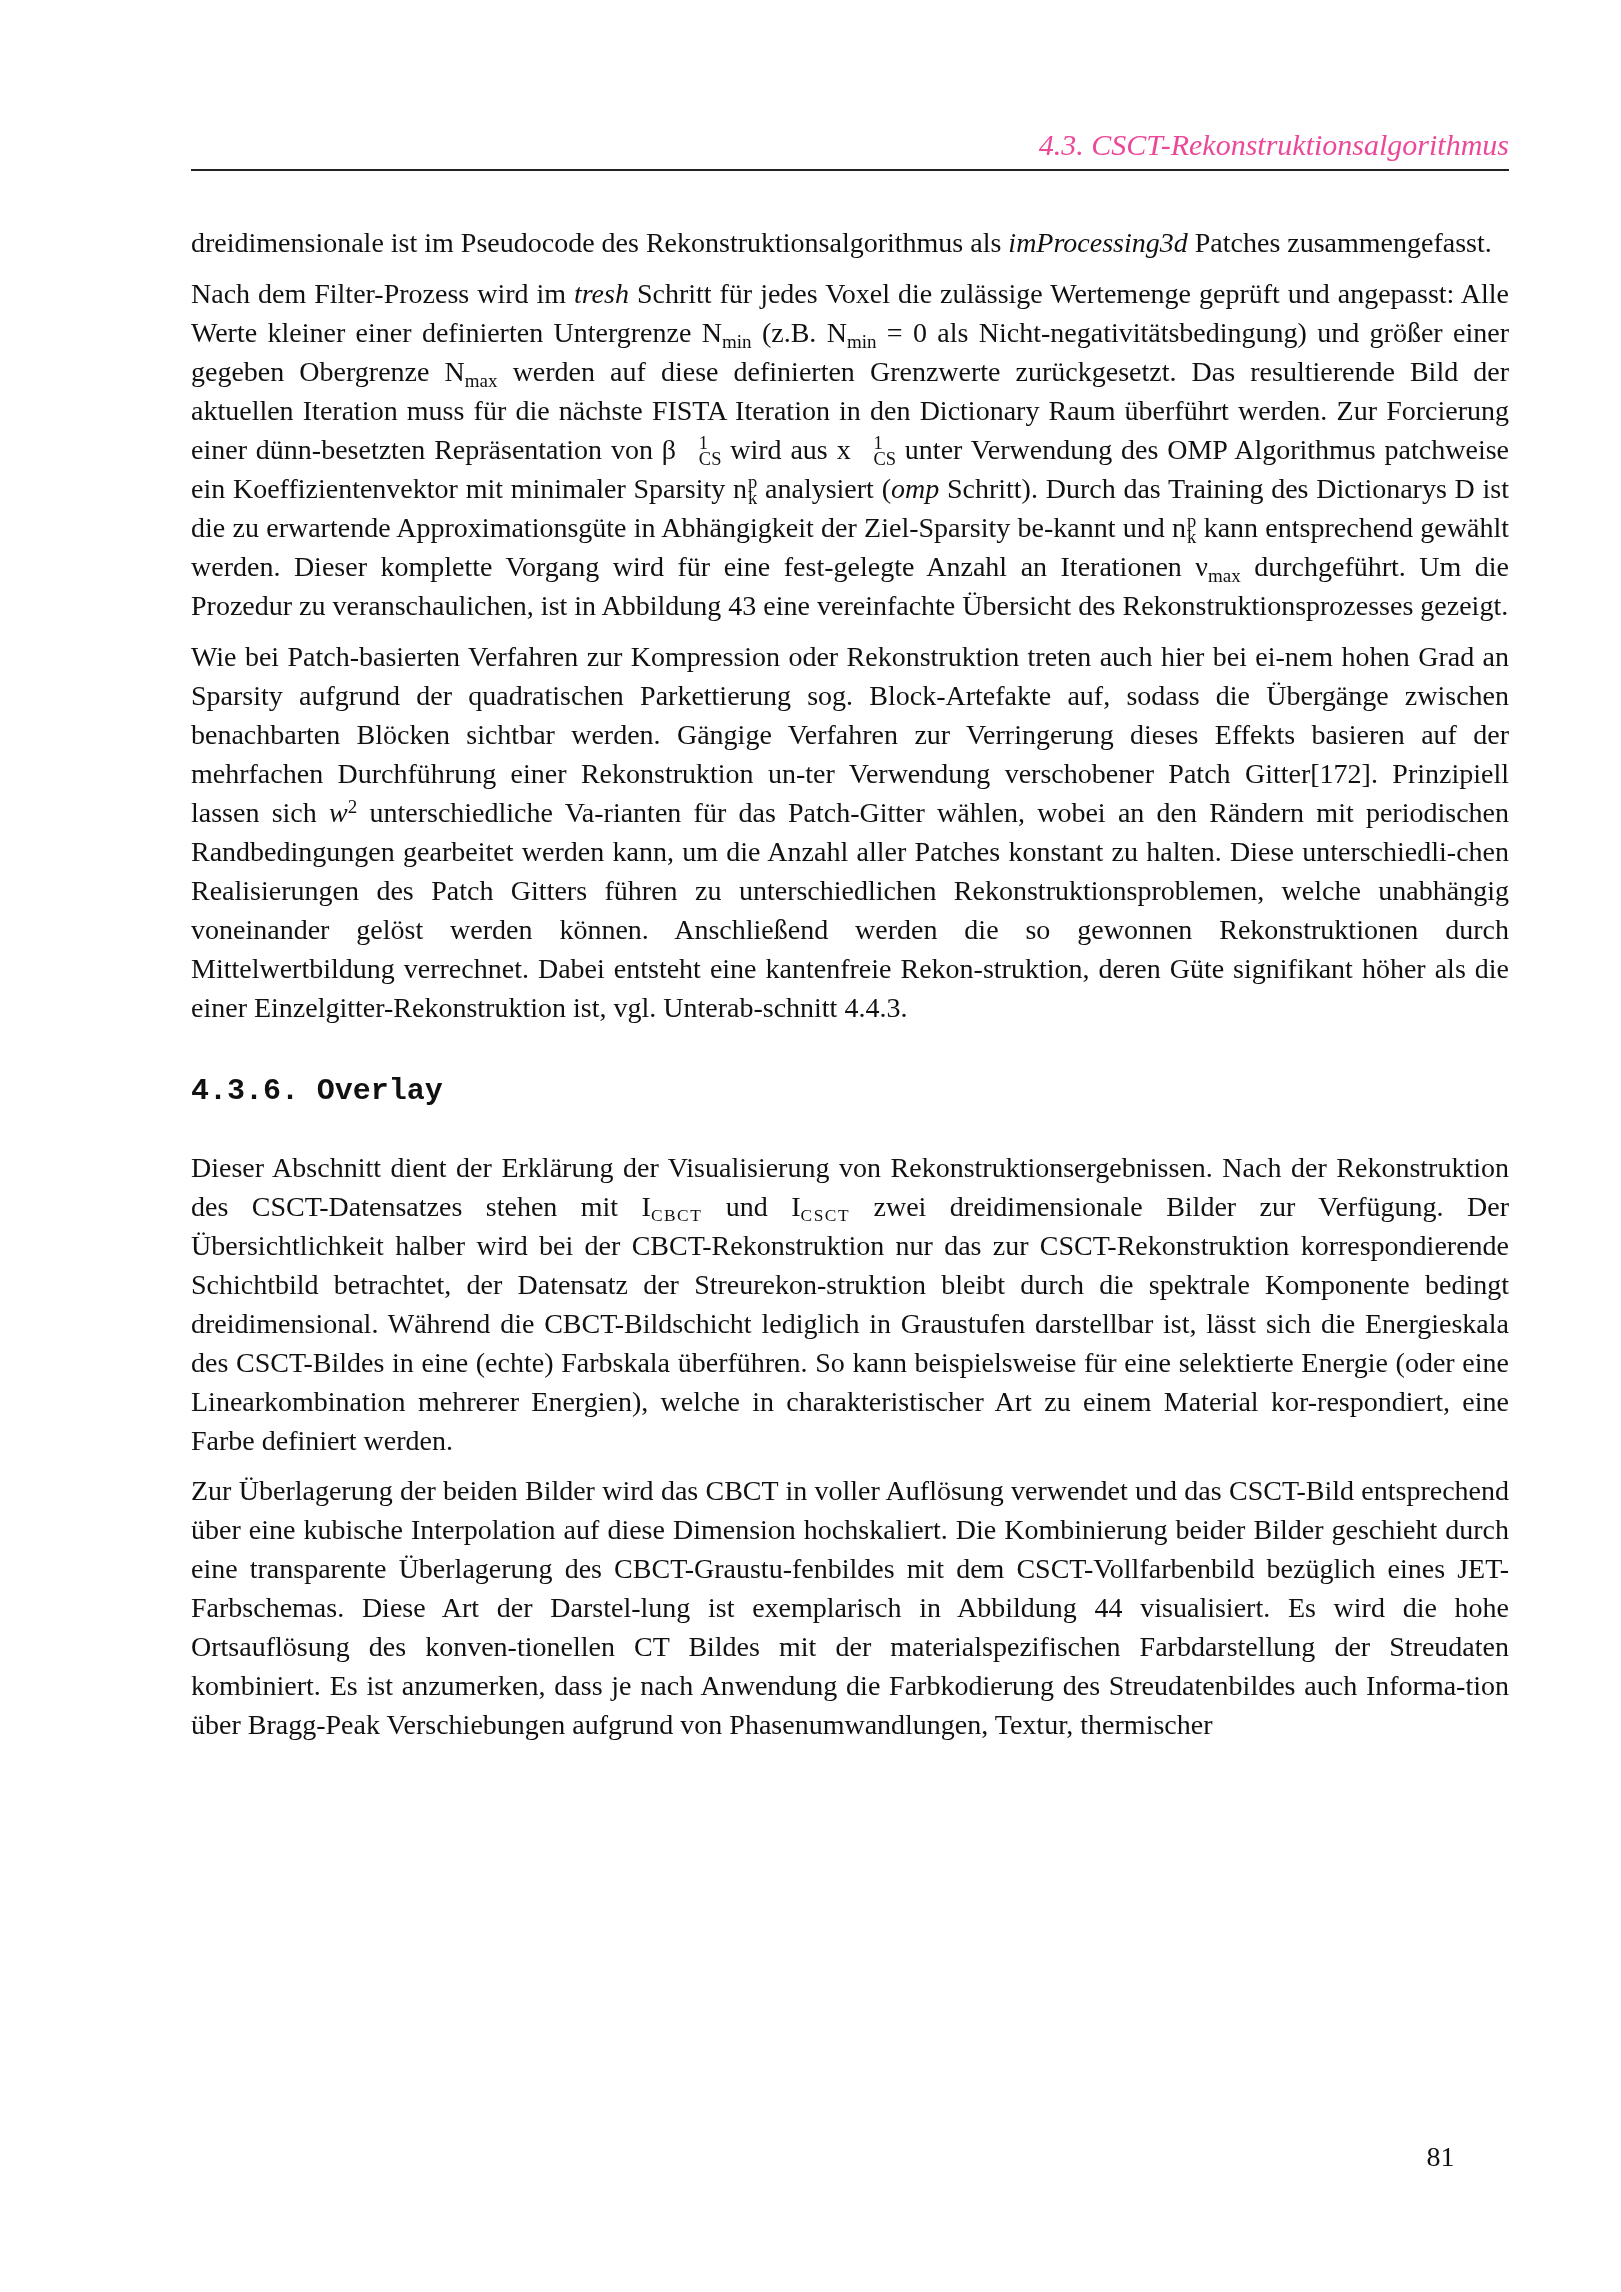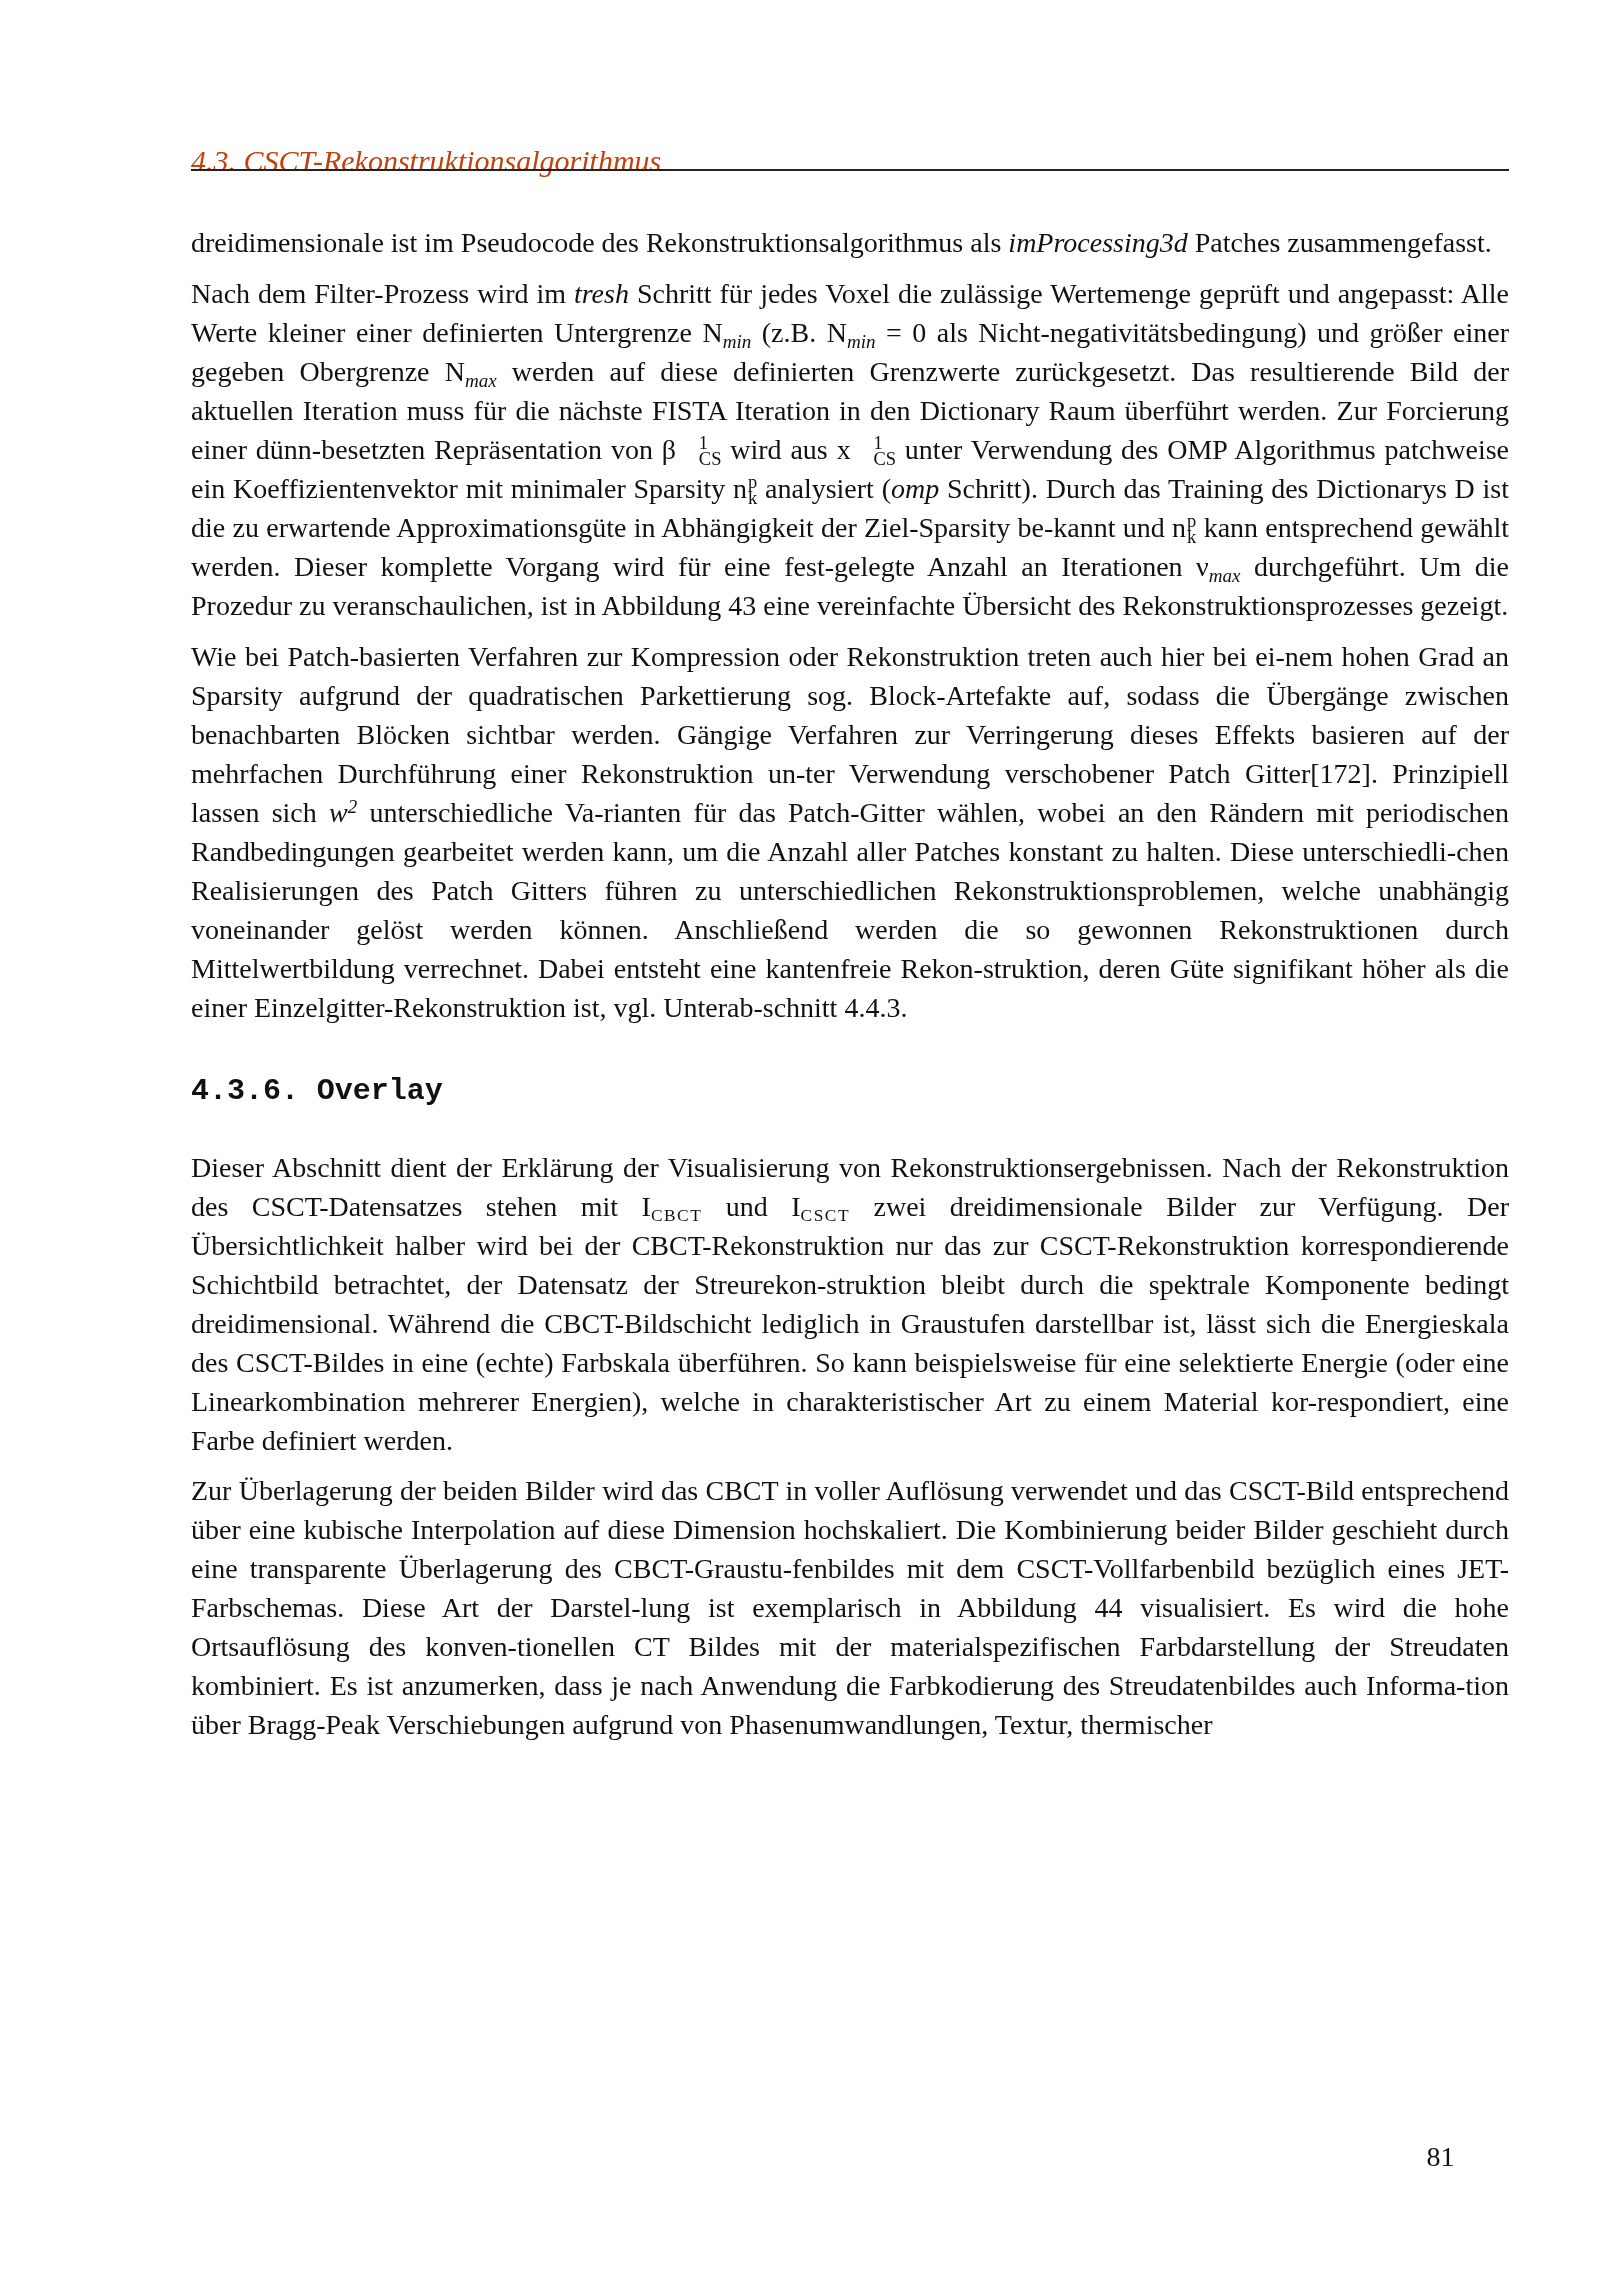--- a/index.html
+++ b/index.html
@@ -16,28 +16,28 @@
     }
     .page {
       position: absolute;
       left: 0; top: 0;
       width: 1621px;
       height: 2293px;
     }
     .running-header {
       position: absolute;
       left: 191px;
-      top: 141px;
+      top: 125px;
       width: 1318px;
-      text-align: left;
+      text-align: right;
       font-family: "Liberation Serif", serif;
       font-style: italic;
       font-size: 30px;
       line-height: 39px;
-      color: #c2410c;
+      color: #ec4899;
     }
     .header-rule {
       position: absolute;
       left: 191px;
       top: 169px;
       width: 1318px;
       height: 0;
       border-top: 2px solid #222;
     }
     .body-text {
@@ -63,21 +63,20 @@
     }
     .section-heading .num {
       margin-right: 17.6px;
     }
     .it { font-style: italic; margin-top: 26px; }
     sub, sup {
       font-size: 68%;
       line-height: 0;
       position: relative;
       vertical-align: baseline;
-      font-style: italic;
     }
     sub { top: 0.3em; }
     sup { top: -0.45em; }
     .subsup {
       display: inline-block;
       vertical-align: -0.35em;
       line-height: 1;
       font-size: 66%;
       text-align: left;
       margin-left: 1px;

